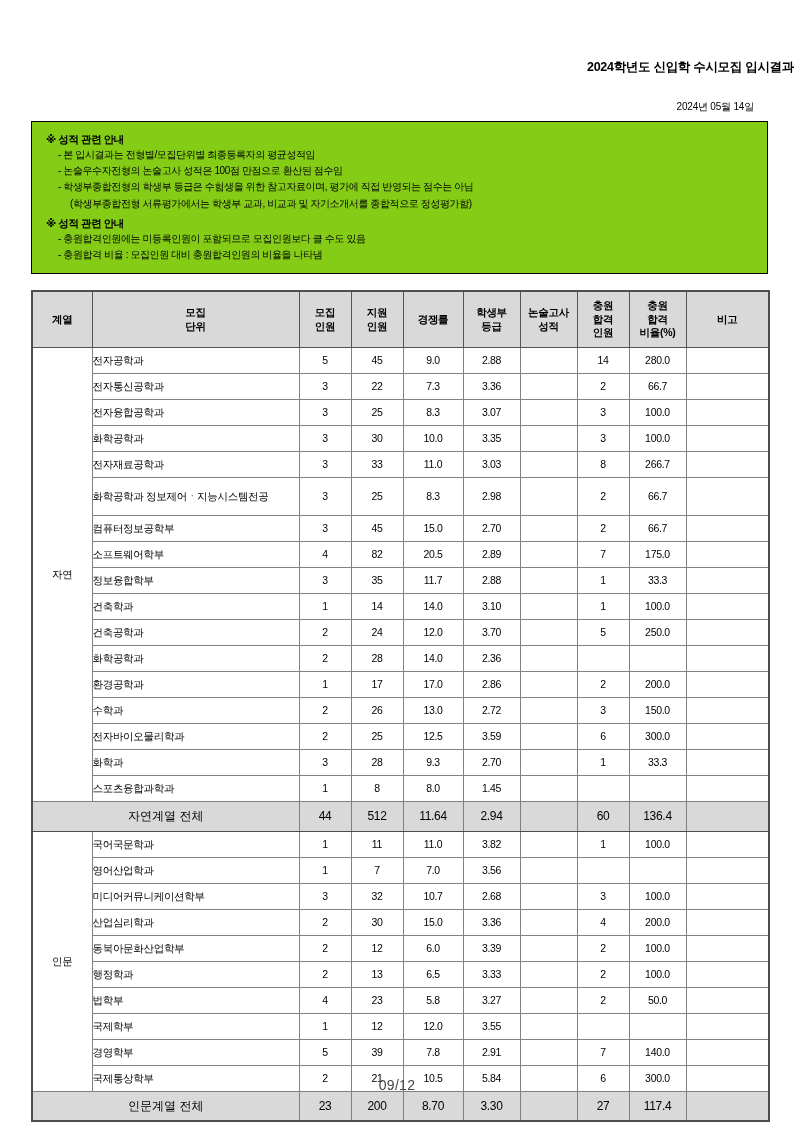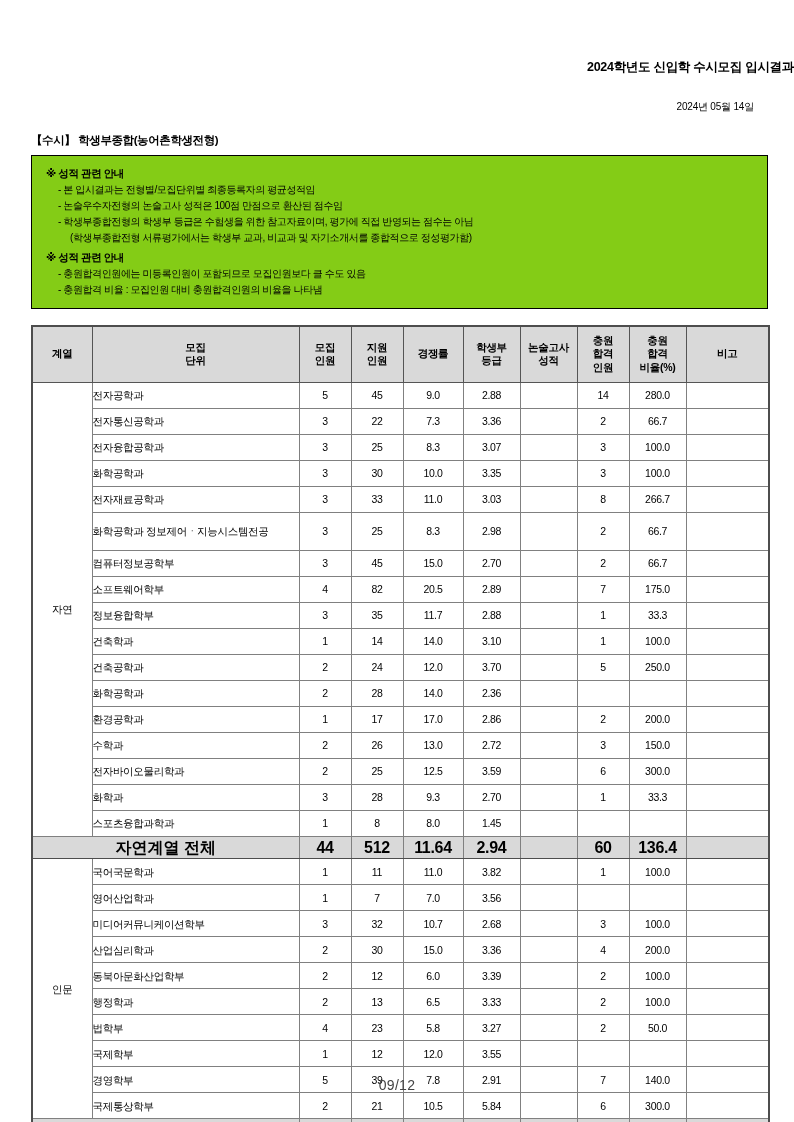--- a/index.html
+++ b/index.html
@@ -132,24 +132,24 @@
     text-align: center;
     font-size: 10.5px;
     height: 26px;
   }
   td.col-note { background: #ffffff; }
 
   tr.data-row td { background: #ffffff; }
 
   tr.total-row td {
     background: #d9d9d9;
-    font-weight: bold;
+    font-weight: normal;
     text-align: center;
-    font-size: 16px;
-    height: 22px;
+    font-size: 12px;
+    height: 30px;
     border-top: 1px solid #4d4d4d;
     border-bottom: 1px solid #4d4d4d;
   }
   tr.total-row td.total-label {
     text-align: center;
     letter-spacing: 0px;
   }
 
   tr.tall-row td.col-unit,
   tr.tall-row td.col-num { height: 38px; }
@@ -181,21 +181,20 @@
 </style>
 </head>
 <body>
 
 <div class="page">
 
   <h1 class="doc-title">2024학년도 신입학 수시모집 입시결과</h1>
 
   <div class="doc-date">2024년 05월 14일</div>
 
-  <h2 class="doc-subtitle">【수시】 학생부종합(농어촌학생전형)</h2>
 
   <div class="notice-box">
     <div class="notice-group">
       <div class="notice-heading">※ 성적 관련 안내</div>
       <div class="notice-line">- 본 입시결과는 전형별/모집단위별 최종등록자의 평균성적임</div>
       <div class="notice-line">- 논술우수자전형의 논술고사 성적은 100점 만점으로 환산된 점수임</div>
       <div class="notice-line">- 학생부종합전형의 학생부 등급은 수험생을 위한 참고자료이며, 평가에 직접 반영되는 점수는 아님</div>
       <div class="notice-line sub">(학생부종합전형 서류평가에서는 학생부 교과, 비교과 및 자기소개서를 종합적으로 정성평가함)</div>
     </div>
     <div class="notice-group">

